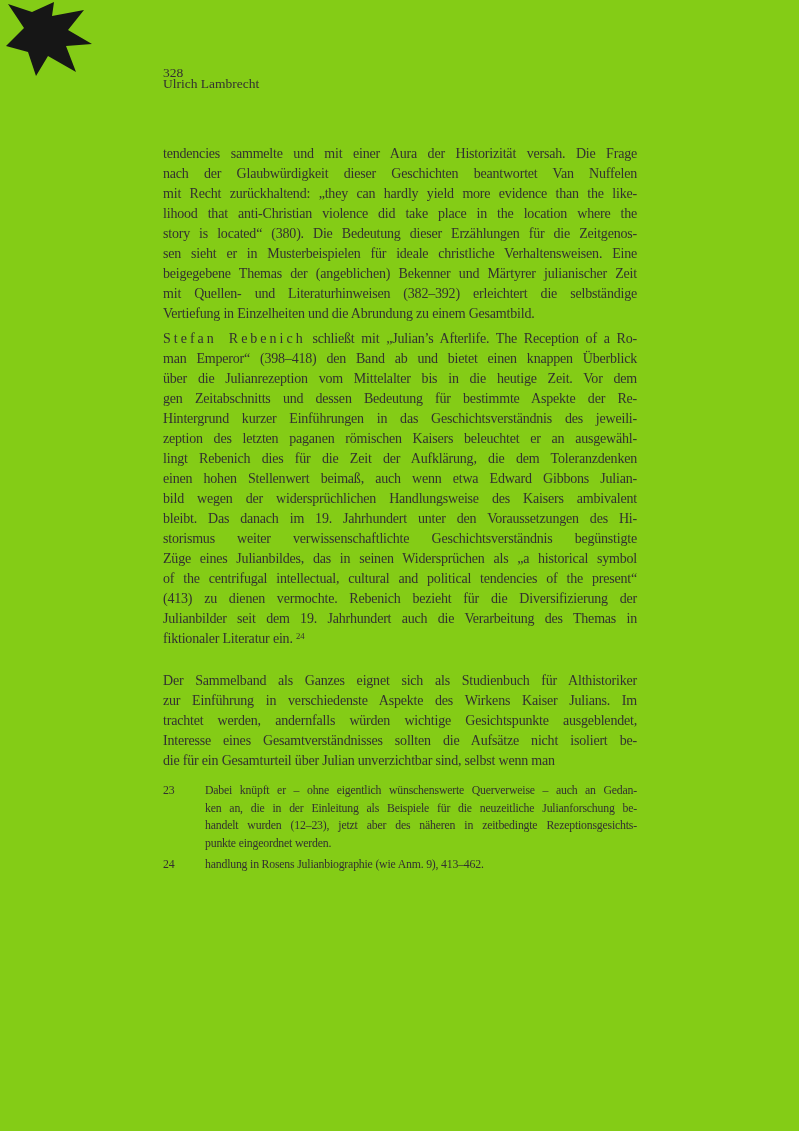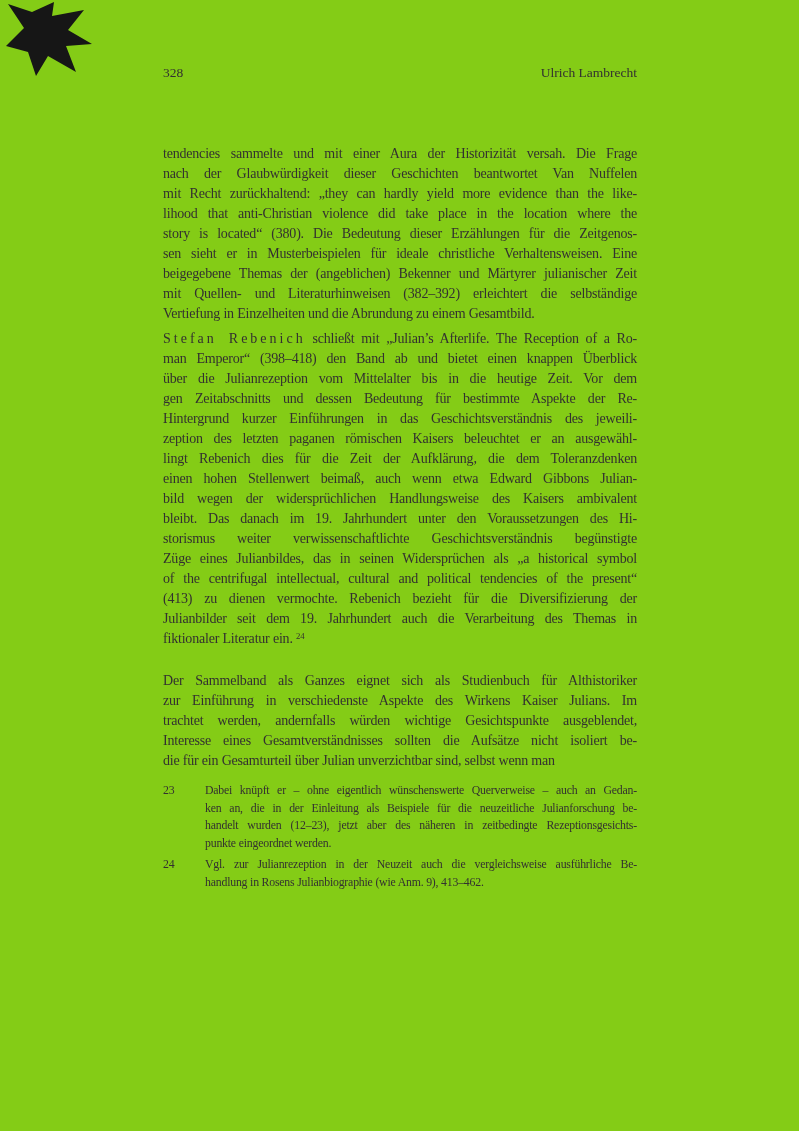--- a/index.html
+++ b/index.html
@@ -27,21 +27,22 @@
     font-size: 13.5px;
     line-height: 16px;
   }
   .page-number {
     position: absolute;
     left: 0;
     top: 0;
   }
   .running-head {
     display: block;
-    text-align: right;
+    text-align: left;
+    margin-top: 11px;
   }
   .textblock {
     position: absolute;
     left: 163px;
     width: 474px;
   }
   .body-par { font-size: 14px; line-height: 20px; letter-spacing: -0.2px; }
   .par-1 { top: 144px; }
   .par-2 { top: 329px; }
   .par-3 { top: 671px; }
@@ -134,18 +135,17 @@
         <div class="line">Dabei knüpft er – ohne eigentlich wünschenswerte Querverweise – auch an Gedan-</div>
         <div class="line">ken an, die in der Einleitung als Beispiele für die neuzeitliche Julianforschung be-</div>
         <div class="line">handelt wurden (12–23), jetzt aber des näheren in zeitbedingte Rezeptionsgesichts-</div>
         <div class="line last">punkte eingeordnet werden.</div>
       </div>
   </div>
 
   <div class="textblock footnote fn-24">
     <span class="fn-num">24</span>
     <div class="fn-text">
-        <div class="line">Vgl. zur Julianrezeption in der Neuzeit auch die vergleichsweise ausführliche Be-</div>
         <div class="line last">handlung in Rosens Julianbiographie (wie Anm. 9), 413–462.</div>
       </div>
   </div>
 
 </div>
 
 </body></html>

